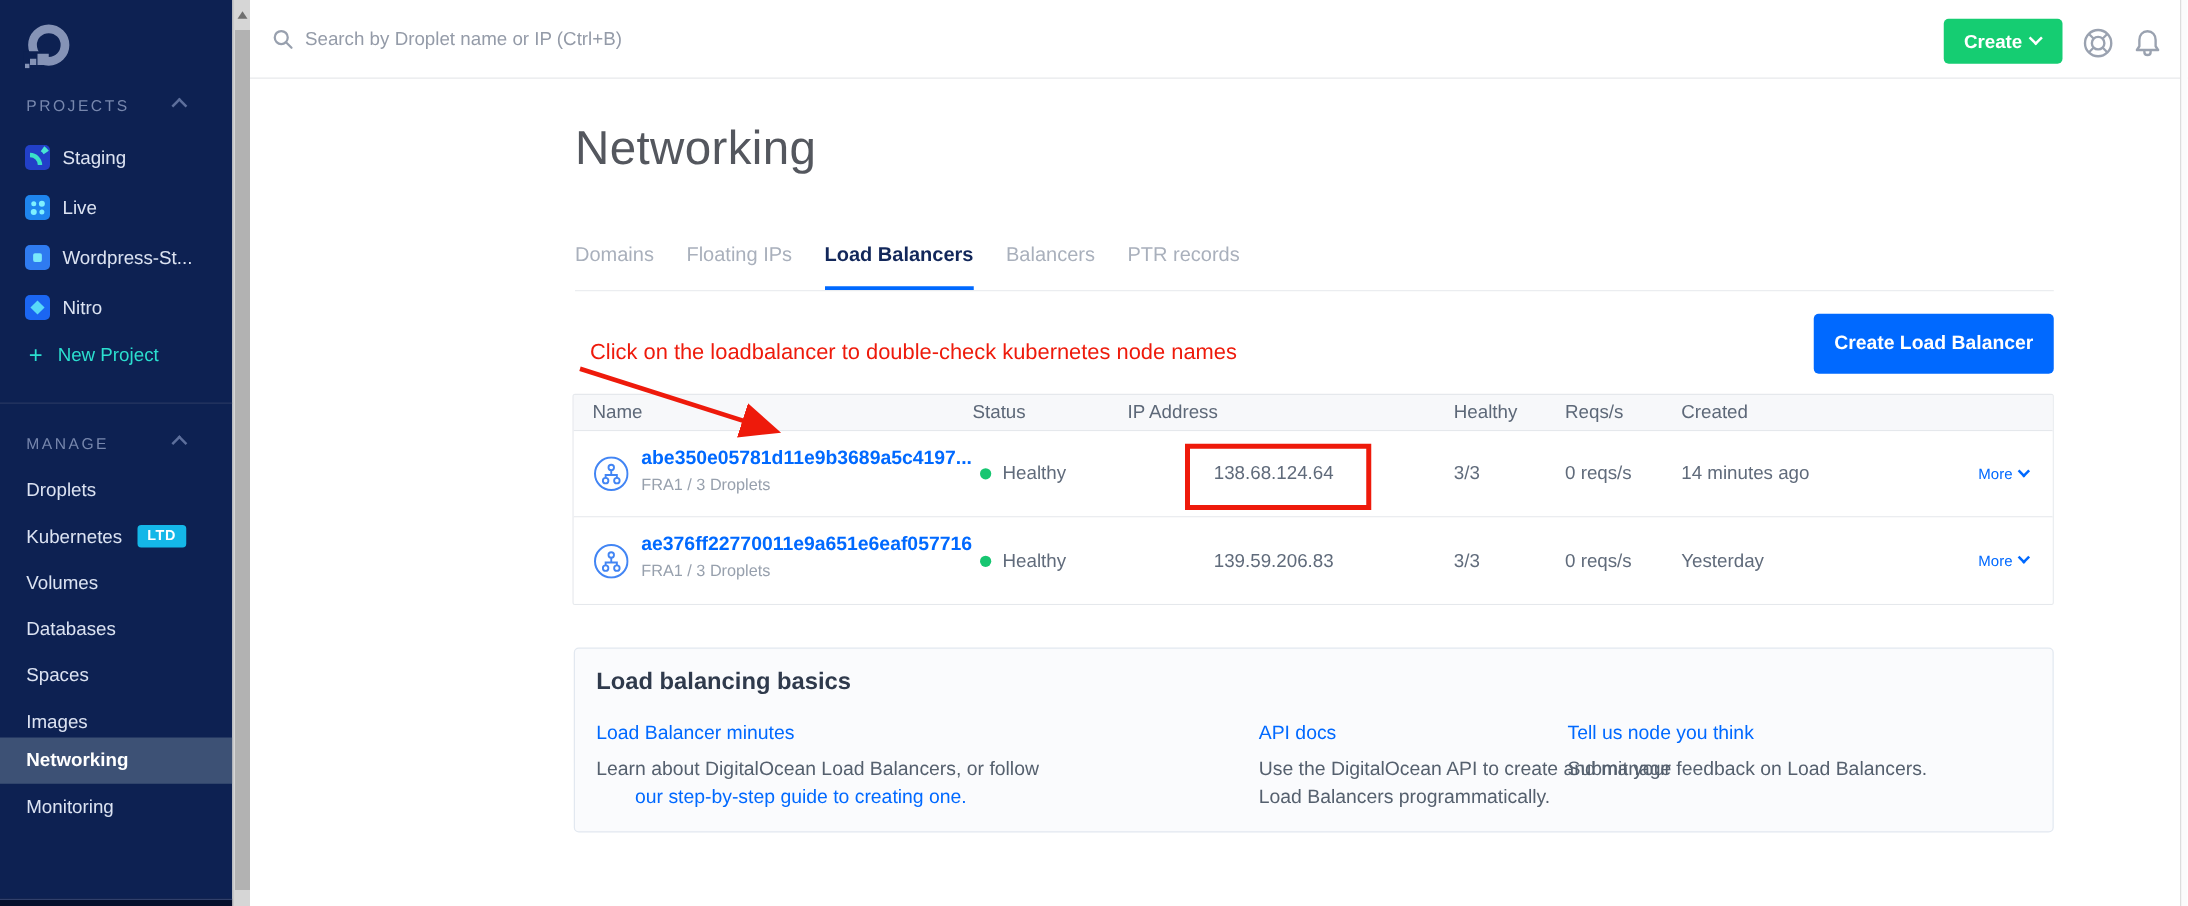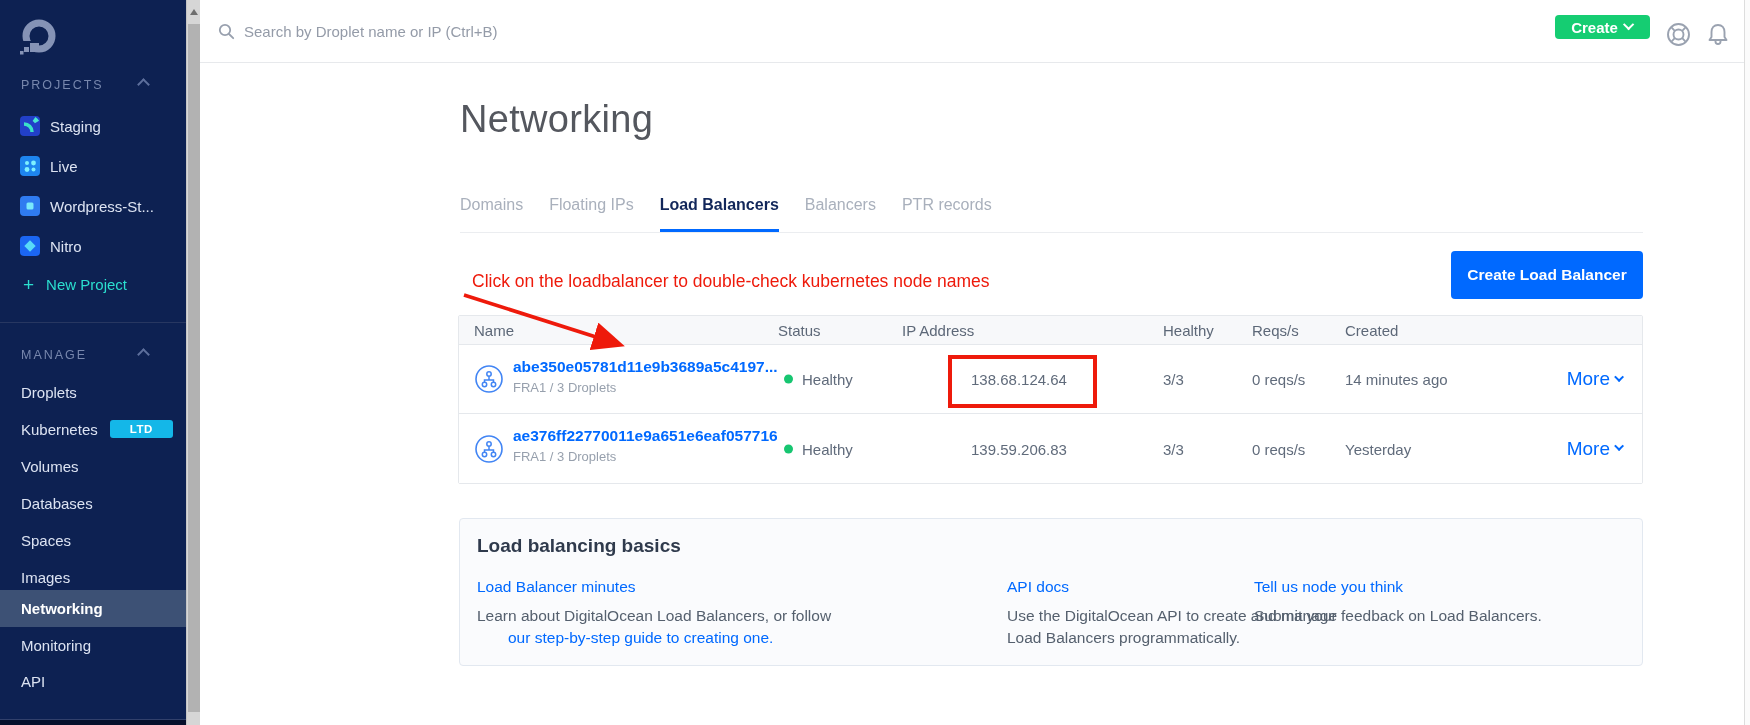--- a/index.html
+++ b/index.html
@@ -11,35 +11,35 @@
   .sb-logo { position:absolute; left:18px; top:16px; width:42px; height:42px; }
   .sb-header { position:absolute; left:21px; width:150px; height:16px; font-size:12.5px; letter-spacing:2px; color:#7787ad; font-weight:500; display:flex; align-items:center; }
   .sb-chev { position:absolute; right:23px; width:9px; height:9px; border-left:2px solid #5d6f9c; border-top:2px solid #5d6f9c; transform:rotate(45deg); top:3px; }
   .sb-item { position:absolute; left:0; width:186px; height:28px; display:flex; align-items:center; padding-left:21px; color:#dce3f2; font-size:15px; cursor:pointer; }
   .sb-item .p-icon { width:20px; height:20px; margin-right:10px; flex:0 0 auto; }
   .sb-item.proj { padding-left:20px; }
   .sb-new { color:#2bdfcf; }
   .sb-new .plus { font-size:19px; margin-right:12px; margin-left:2px; font-weight:400; line-height:1; }
   .sb-divider { position:absolute; left:0; top:322px; width:186px; height:1px; background:#273761; }
   .sb-item.active-row { top:590px; height:37px; background:#3d5175; color:#ffffff; font-weight:700; }
-  .ltd-badge { margin-left:12px; background:#14b7e8; color:#fff; font-size:11.5px; font-weight:700; letter-spacing:.5px; padding:3px 20px 2px; border-radius:3px; line-height:1.2; }
+  .ltd-badge { margin-left:12px; background:#14b7e8; color:#fff; font-size:11.5px; font-weight:700; letter-spacing:.5px; padding:3px 8px 2px; border-radius:3px; line-height:1.2; }
   .sb-bottom { position:absolute; left:0; top:719px; width:186px; height:6px; background:#050f2b; border-top:1px solid #31406b; }
 
   
   .v-scrollbar { position:absolute; left:186px; top:0; width:14px; height:725px; background:#d6d6d6; border-left:1px solid #c4c4c4; }
   .v-scrollbar .arrow-up { position:absolute; left:3px; top:9px; width:0; height:0; border-left:4px solid transparent; border-right:4px solid transparent; border-bottom:6px solid #6f6f6f; }
   .v-scrollbar .thumb { position:absolute; left:1px; top:24px; width:12px; height:688px; background:#b2b2b2; }
 
   
   .topbar { position:absolute; left:200px; top:0; width:1550px; height:63px; background:#fff; border-bottom:1px solid #e7e9ec; }
   .search-wrap { position:absolute; left:18px; top:14px; display:flex; align-items:center; }
   .search-wrap svg { margin-right:9px; }
   .search-input { border:none; outline:none; width:460px; font-size:15px; font-family:"Liberation Sans",sans-serif; color:#3c4452; background:transparent; height:34px; }
   .search-input::placeholder { color:#949ba8; opacity:1; }
-  .btn-create { position:absolute; left:1355px; top:15px; width:95px; height:24px; background:#15cd72; color:#fff; border:none; border-radius:4px; font-size:15px; font-weight:600; font-family:"Liberation Sans",sans-serif; display:flex; align-items:center; justify-content:center; cursor:pointer; }
+  .btn-create { position:absolute; left:1355px; top:15px; width:95px; height:36px; background:#15cd72; color:#fff; border:none; border-radius:4px; font-size:15px; font-weight:600; font-family:"Liberation Sans",sans-serif; display:flex; align-items:center; justify-content:center; cursor:pointer; }
   .btn-create .chev { width:8px; height:8px; border-left:2px solid #fff; border-bottom:2px solid #fff; transform:rotate(-45deg) translateY(-2px); margin-left:8px; margin-top:-3px; }
   .top-icon { position:absolute; top:22px; cursor:pointer; }
   .right-strip { position:absolute; right:0; top:0; width:6px; height:725px; background:#fbfbfb; border-left:1px solid #dddddd; }
 
   
   .page-title { position:absolute; left:460px; top:98px; font-size:38px; font-weight:300; color:#54575e; letter-spacing:.3px; }
   .tabs { position:absolute; left:460px; top:196px; display:flex; gap:26px; }
   .tab { font-size:16px; color:#a9b0bc; font-weight:500; padding-bottom:15px; cursor:pointer; }
   .tab.active { color:#12275a; font-weight:700; border-bottom:3px solid #0069ff; }
   .tabs-border { position:absolute; left:460px; top:232px; width:1183px; height:1px; background:#ebedf0; }
@@ -51,21 +51,21 @@
   .lb-thead { position:relative; height:29px; background:#f7f8fa; border-bottom:1px solid #e5e8ec; }
   .th { position:absolute; top:50%; transform:translateY(-50%); font-size:15px; color:#5d6878; }
   .lb-row { position:relative; height:69px; background:#fff; }
   .lb-row.first { border-bottom:1px solid #e5e8ec; }
   .cell { position:absolute; top:50%; transform:translateY(-50%); font-size:15px; color:#606b7b; }
   .lb-icon { position:absolute; left:16px; top:50%; transform:translateY(-50%); width:28px; height:28px; }
   .lb-name { position:absolute; left:54px; top:13px; font-size:15.5px; font-weight:700; color:#0069ff; cursor:pointer; }
   .lb-sub { position:absolute; left:54px; top:35px; font-size:13px; color:#97a0ad; }
   .status-dot { position:absolute; left:325px; top:50%; transform:translateY(-50%); width:9px; height:9px; border-radius:50%; background:#17c671; }
   .c-status { left:343px; } .c-ip { left:512px; } .c-healthy { left:704px; } .c-reqs { left:793px; } .c-created { left:886px; }
-  .more-link { position:absolute; right:18px; top:50%; transform:translateY(-50%); font-size:19px; color:#0069ff; display:flex; align-items:center; cursor:pointer; }
+  .more-link { position:absolute; right:18px; top:50%; transform:translateY(-50%); font-size:12px; color:#0069ff; display:flex; align-items:center; cursor:pointer; }
   .more-link .chev { width:7px; height:7px; border-left:2px solid #0069ff; border-bottom:2px solid #0069ff; transform:rotate(-45deg) translateY(-2px); margin-left:7px; margin-top:-2px; }
 
   
   .anno-note { position:absolute; left:472px; top:271px; font-size:17.5px; color:#ee1a0b; white-space:nowrap; }
   .anno-arrow { position:absolute; left:450px; top:291px; }
   .anno-rect { position:absolute; left:948px; top:355px; width:149px; height:53px; border:4px solid #ee1a0b; }
 
   
   .basics { position:absolute; left:459px; top:518px; width:1184px; height:148px; background:#fafbfd; border:1px solid #e2e8f0; border-radius:4px; }
   .basics-title { position:absolute; left:17px; top:16px; font-size:19px; font-weight:700; color:#2f3a4c; }
@@ -154,23 +154,20 @@
       <span>Spaces</span>
     </div>
   <div class="sb-item" style="top:563px;">
       <span>Images</span>
     </div>
   <div class="sb-item active-row">
       <span>Networking</span>
     </div>
   <div class="sb-item" style="top:631px;">
       <span>Monitoring</span>
-    </div>
-  <div class="sb-item" style="top:667px;">
-      <span>API</span>
     </div>
 
   <div class="sb-bottom"></div>
 </nav>
 
 <div class="v-scrollbar">
   <div class="arrow-up"></div>
   <div class="thumb"></div>
 </div>
 

